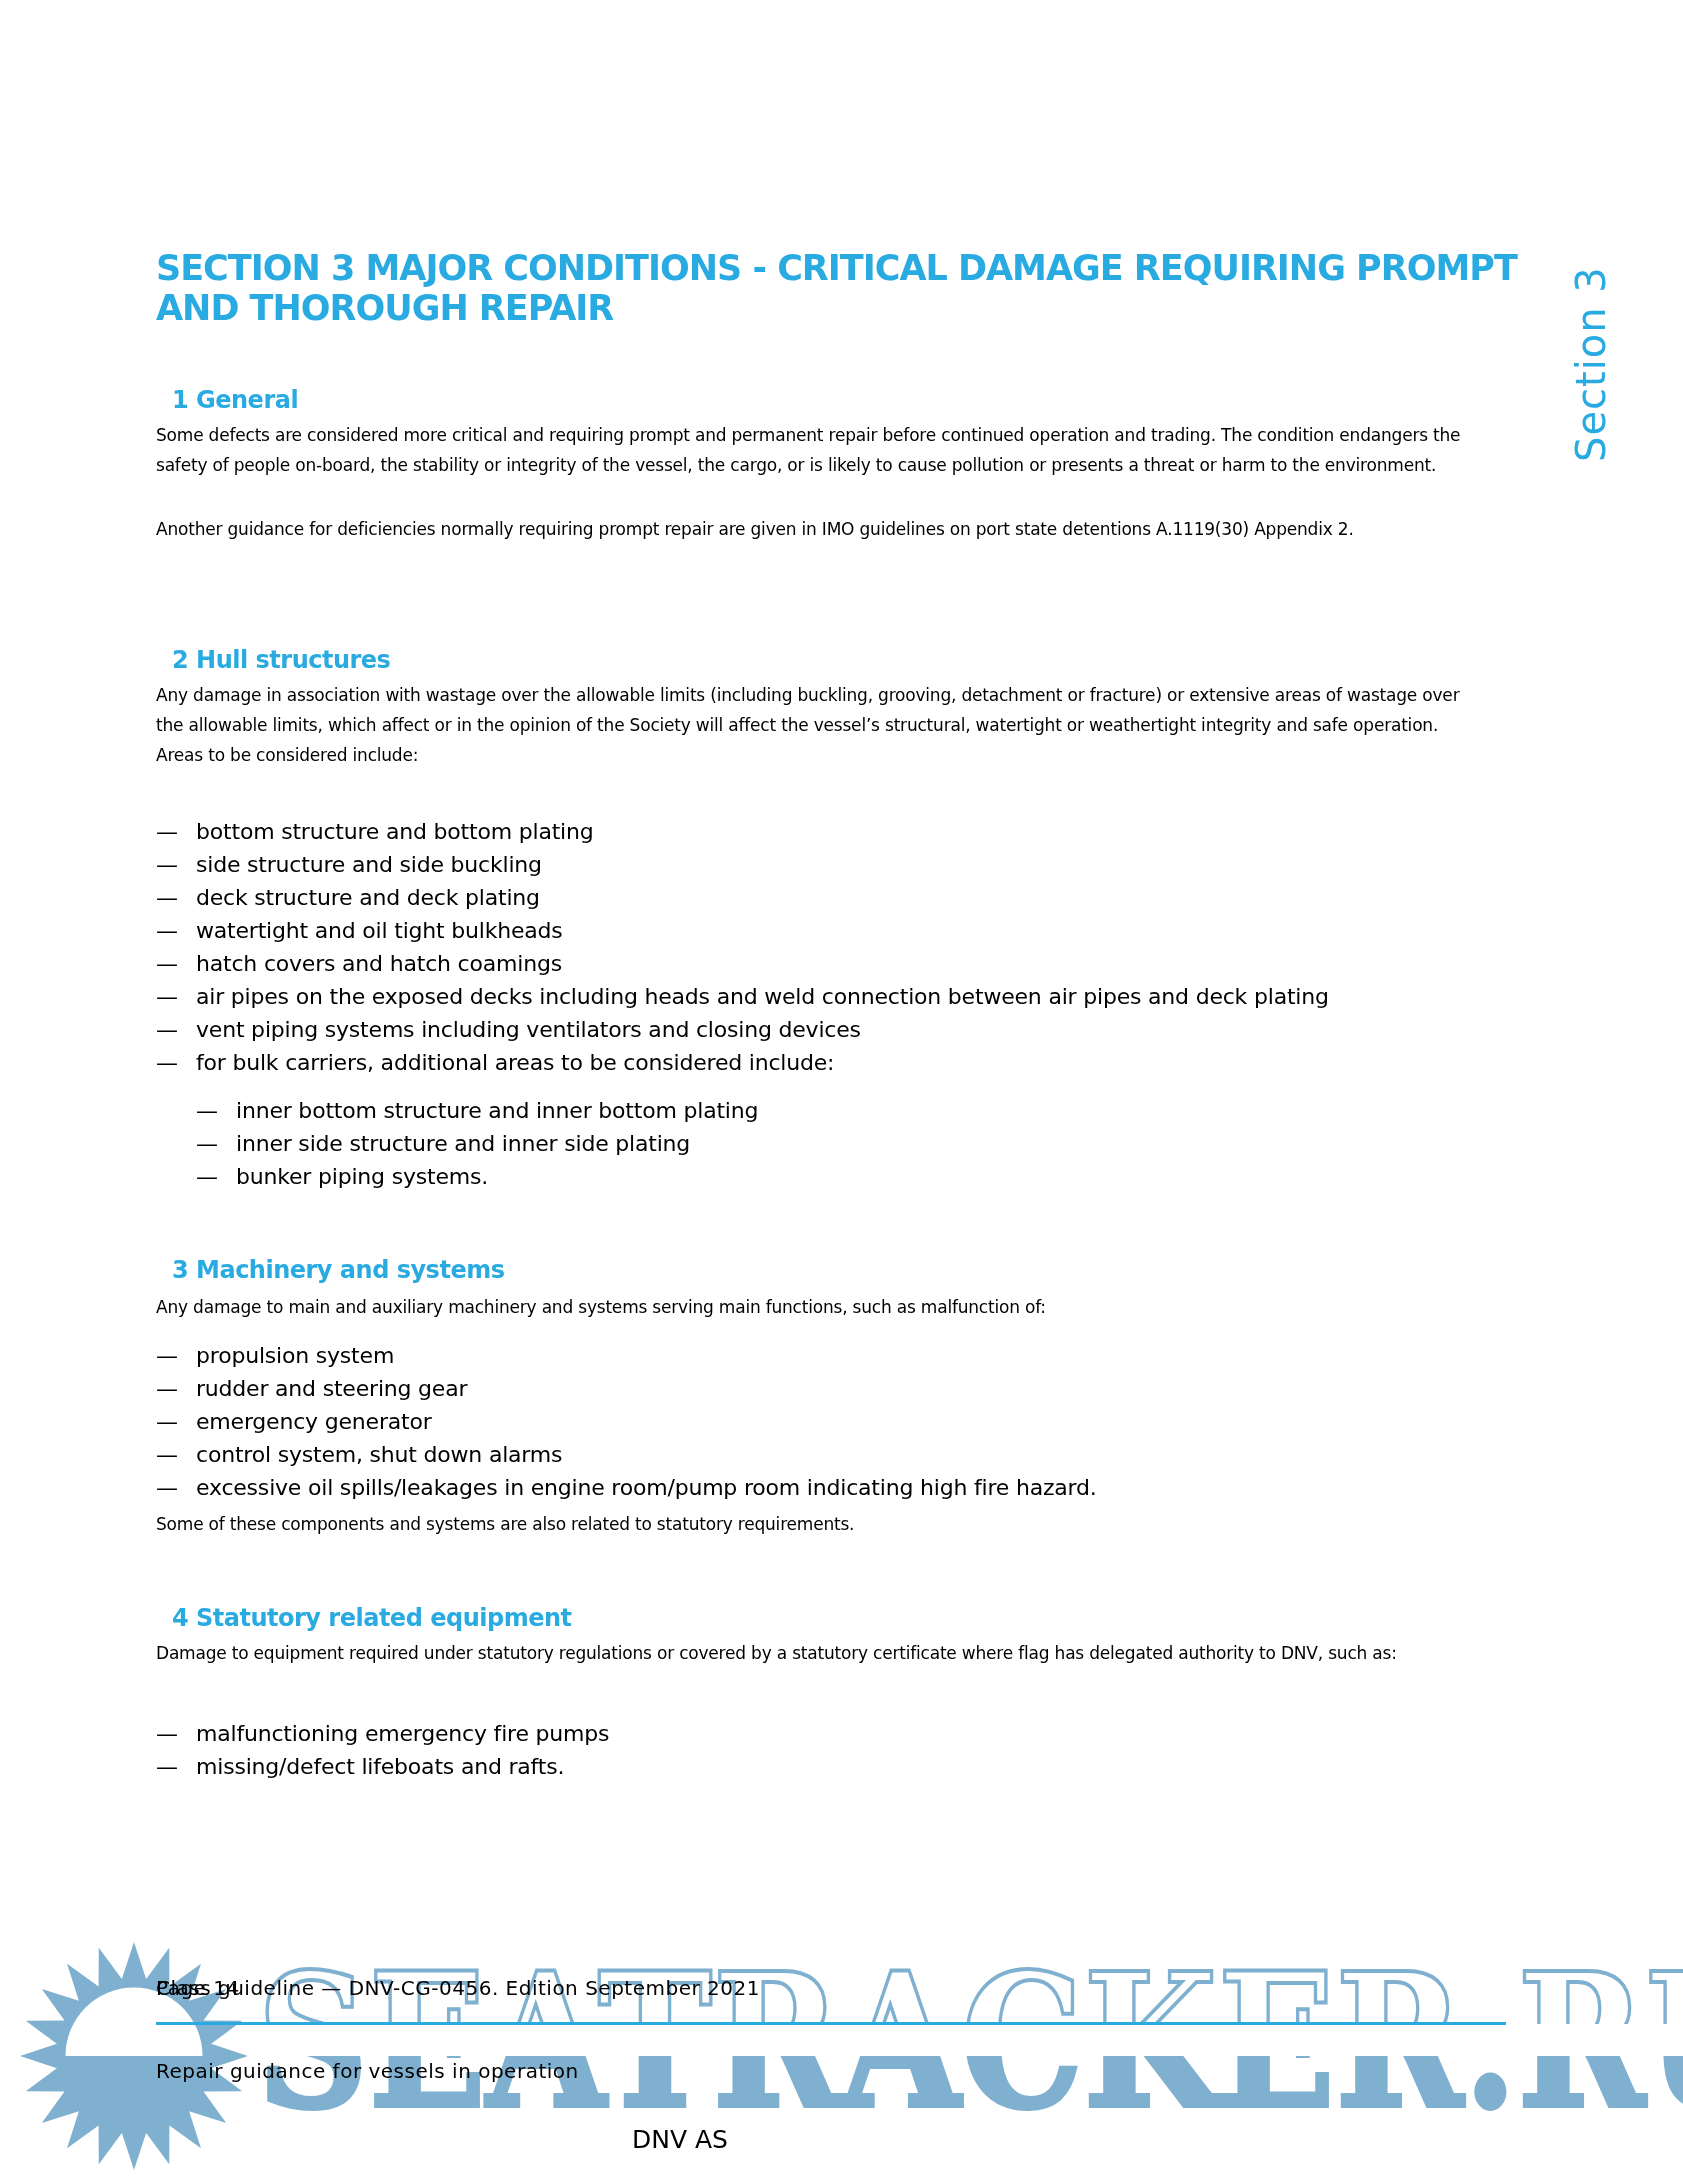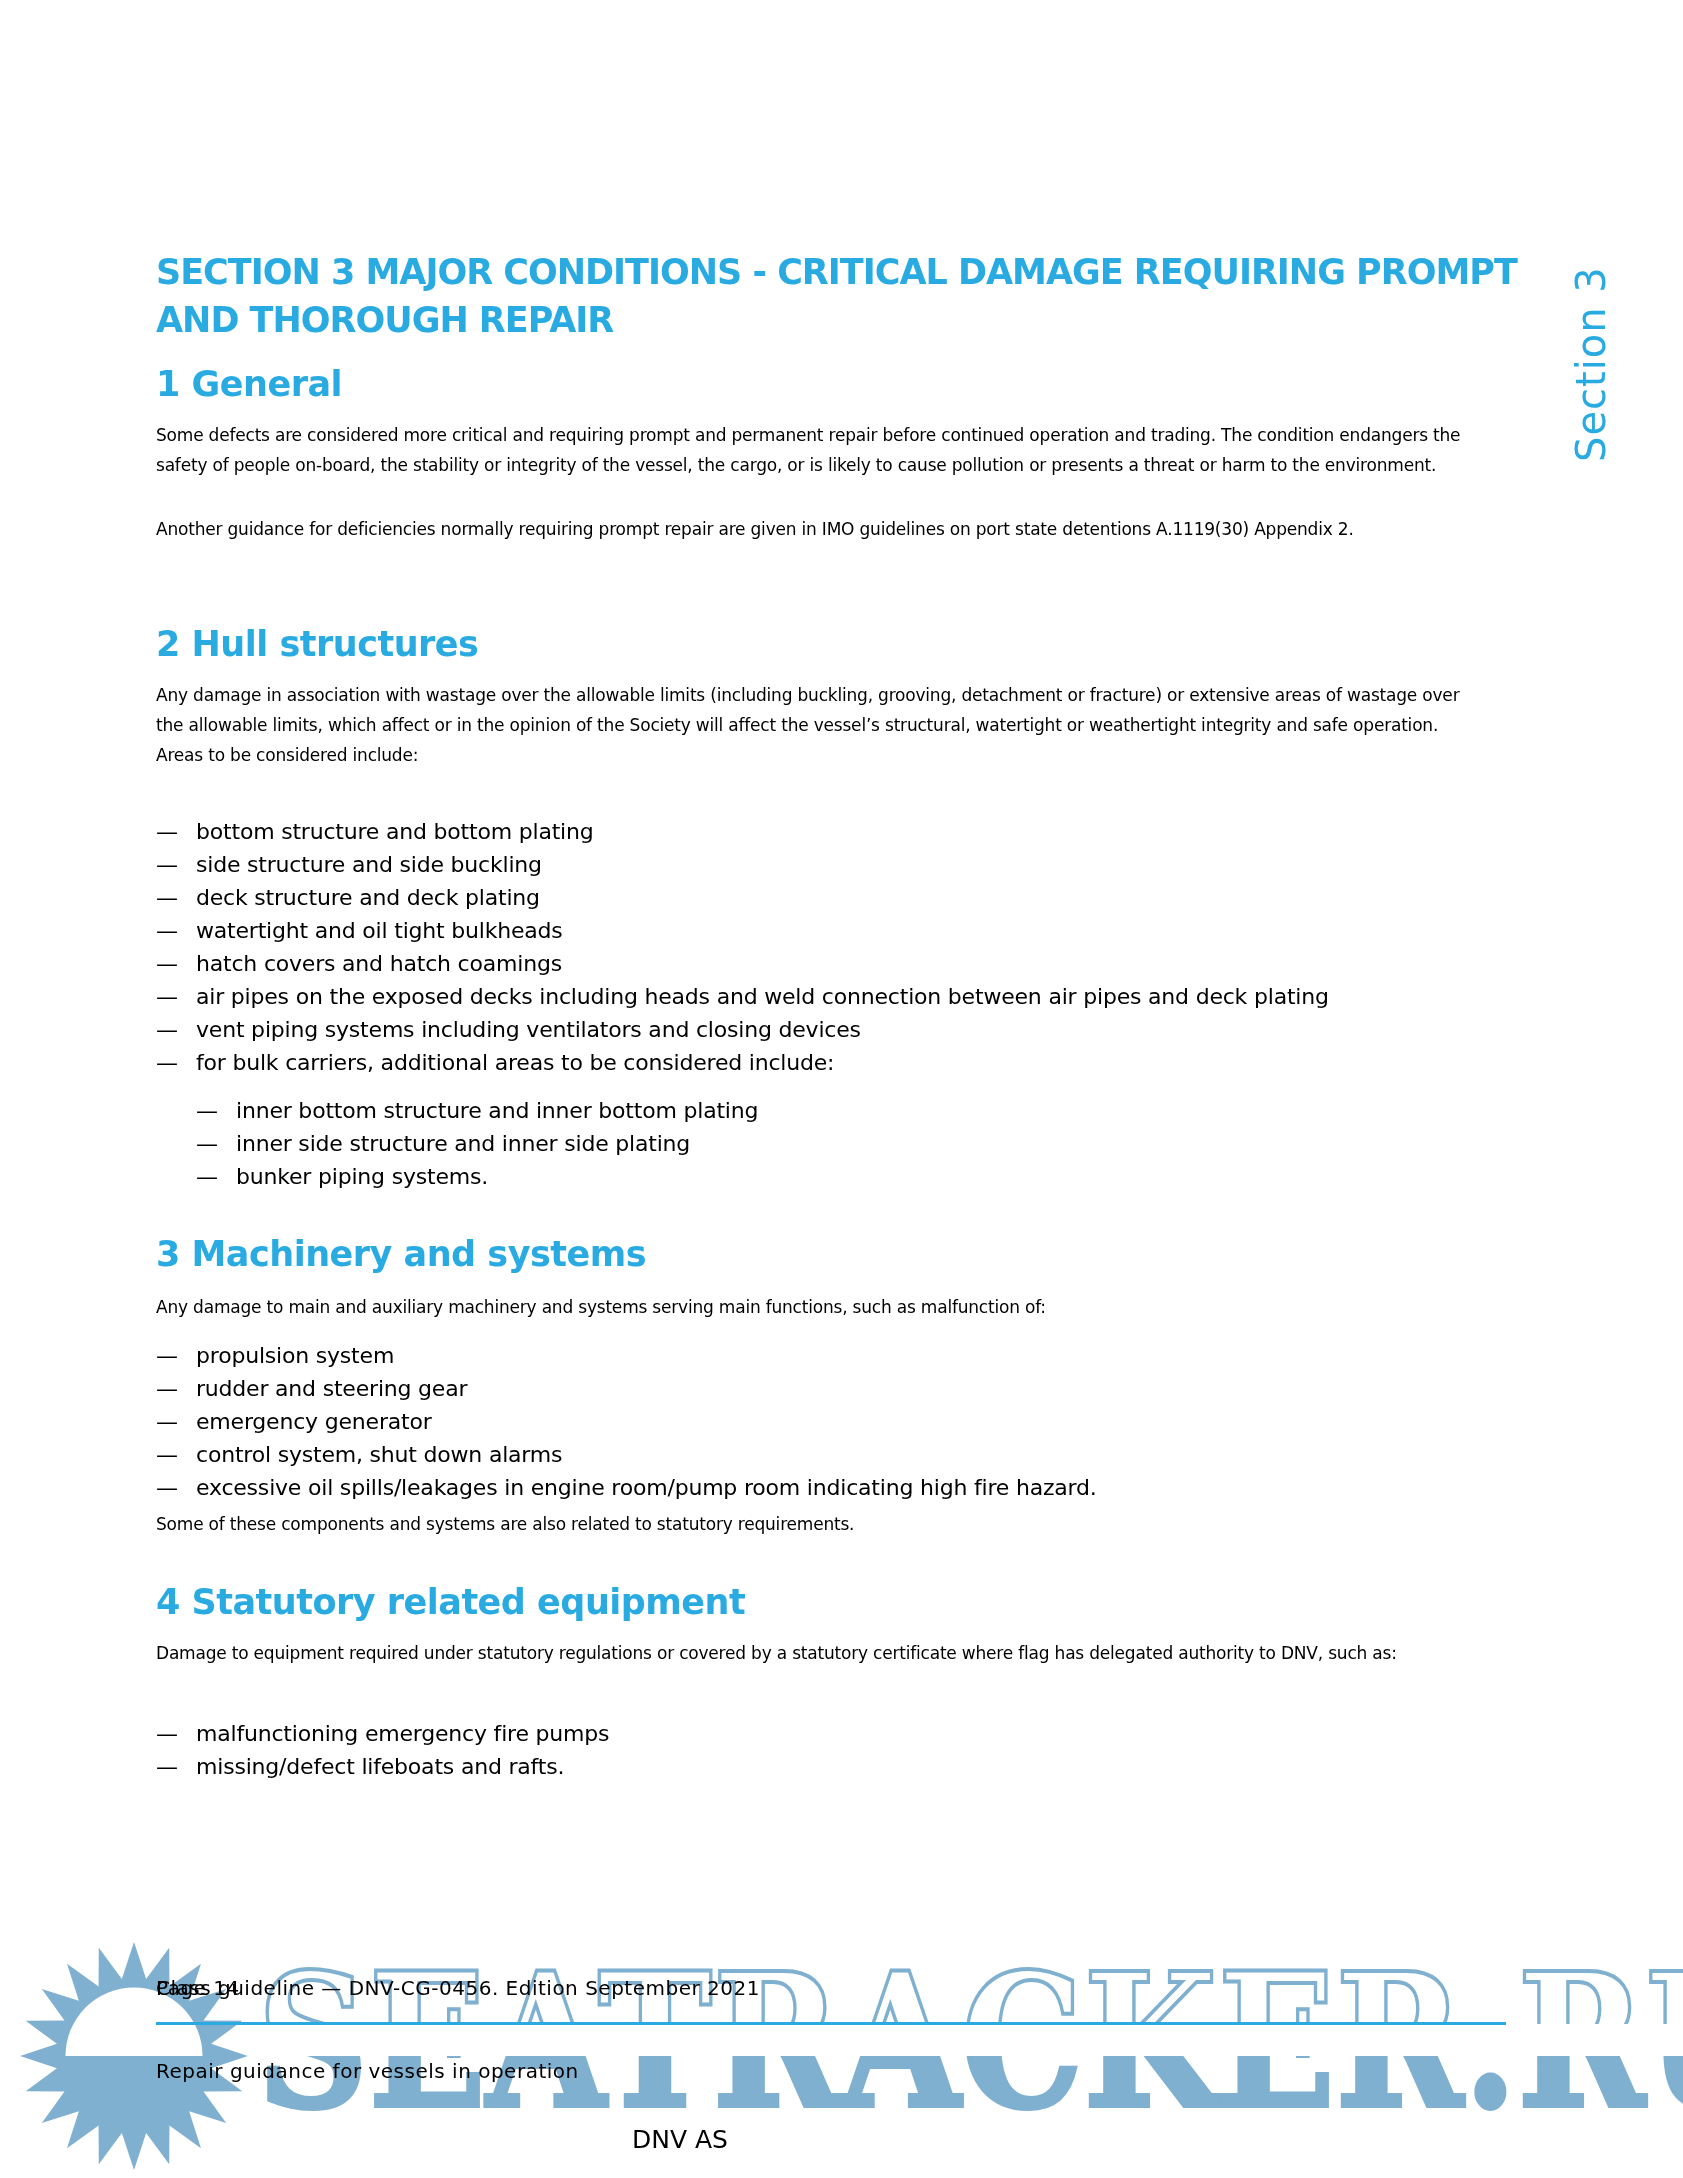--- a/index.html
+++ b/index.html
@@ -4,26 +4,26 @@
 <style>
   html,body { margin:0; padding:0; background:#fff; }
   .page {
     position:relative; width:1683px; height:2178px; background:#fff;
     font-family:"DejaVu Sans","Liberation Sans",sans-serif; color:#000;
     overflow:hidden;
   }
   .abs { position:absolute; }
   .doc-title {
     left:156px; top:248px; width:1386px;
-    font-size:35px; font-weight:bold; line-height:48px; letter-spacing:-1px;
+    font-size:35px; font-weight:bold; line-height:40px; letter-spacing:-1px;
     color:var(--accent); margin:0;
   }
   .sec-h {
-    font-size:35px; font-weight:bold; line-height:42px; letter-spacing:-0.5px;
-    color:var(--accent); margin:0; left:156px; white-space:nowrap;
+    font-size:24px; font-weight:bold; line-height:42px; letter-spacing:-0.5px;
+    color:var(--accent); margin:16px; left:156px; white-space:nowrap;
   }
   .body-text {
     left:156px; width:1317px; font-size:17px; line-height:30px;
     letter-spacing:-0.2px; margin:0;
   }
   .list { left:156px; width:1366px; font-size:22px; letter-spacing:-0.2px; }
   .list .li { display:flex; line-height:33px; }
   .list .dash { width:40px; flex:none; }
   .sublist { left:196px; }
   .side-label {

